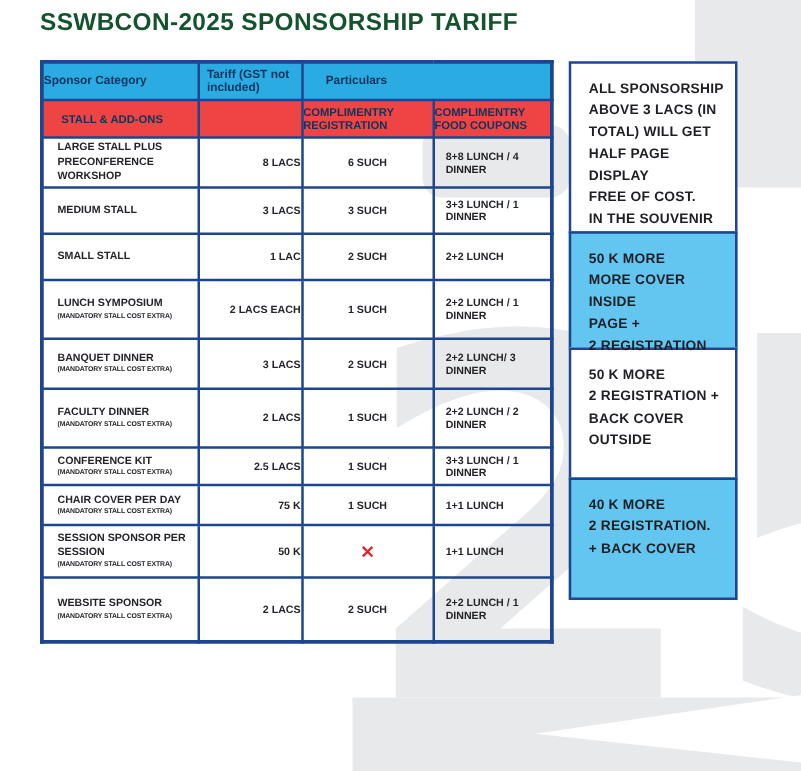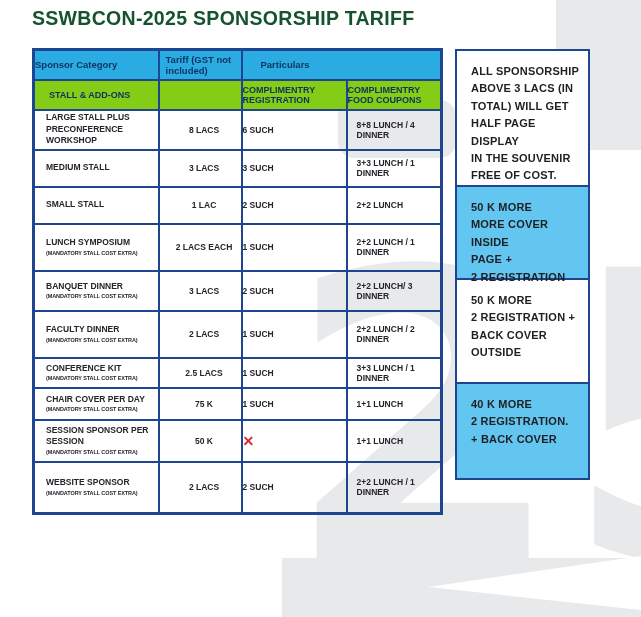--- a/index.html
+++ b/index.html
@@ -24,31 +24,31 @@
     border-collapse:collapse; table-layout:fixed;
     border:3px solid #1E4690;
   }
   table.tariff th, table.tariff td {
     border:2px solid #1E4690;
     vertical-align:middle;
   }
   tr.hrow1 { height:30px; }
   tr.hrow2 { height:30px; }
   tr.hrow1 th { background:#2AACE3; color:#0E335E; font-size:9.5px; text-align:left; }
-  tr.hrow2 th { background:#84cc16; color:#0E335E; font-size:9px; text-align:left; }
+  tr.hrow2 th { background:#ef4444; color:#0E335E; font-size:9px; text-align:left; }
   th.center { text-align:center; }
   th.pad6  { padding-left:6px; padding-right:4px; }
   th.pad14 { padding-left:14px; }
   th.pad18 { padding-left:18px; }
   th.pad12 { padding-right:6px; }
 
   tbody td { font-size:8.5px; font-weight:700; color:#26242A; background:transparent; }
   tbody td.cat  { padding-left:11px; padding-right:4px; text-align:left; }
-  tbody td.tariff { padding-left:8px; text-align:center; }
-  tbody td.reg  { }
+  tbody td.tariff { padding-left:8px; text-align:right; }
+  tbody td.reg  { text-align:center; }
   tbody td.coup { padding-left:9px; padding-right:6px; text-align:left;border-radius:19px; }
   .cat-main { font-size:8.5px; line-height:1.35; }
   .cat-note { font-size:5.5px; line-height:1.3; margin-top:1px; letter-spacing:-0.1px; }
   .cross { color:#D7282F; font-size:14px; font-weight:700; line-height:1; }
 
   tbody tr:nth-child(1){height:40px}
   tbody tr:nth-child(2){height:37px}
   tbody tr:nth-child(3){height:37px}
   tbody tr:nth-child(4){height:47px}
   tbody tr:nth-child(5){height:40px}
@@ -202,22 +202,22 @@
         </tr>
       </tbody>
   </table>
 
   <div class="side">
       <div class="side-box">
         <div class="side-line">ALL SPONSORSHIP</div>
         <div class="side-line">ABOVE 3 LACS (IN</div>
         <div class="side-line">TOTAL) WILL GET</div>
         <div class="side-line">HALF PAGE DISPLAY</div>
+        <div class="side-line">FREE OF COST.</div>
         <div class="side-line">IN THE SOUVENIR</div>
-        <div class="side-line">FREE OF COST.</div>
       </div>
       <div class="side-box hl">
         <div class="side-line">50 K MORE</div>
         <div class="side-line">MORE COVER INSIDE</div>
         <div class="side-line">PAGE +</div>
         <div class="side-line">2 REGISTRATION</div>
       </div>
       <div class="side-box">
         <div class="side-line">50 K MORE</div>
         <div class="side-line">2 REGISTRATION +</div>

